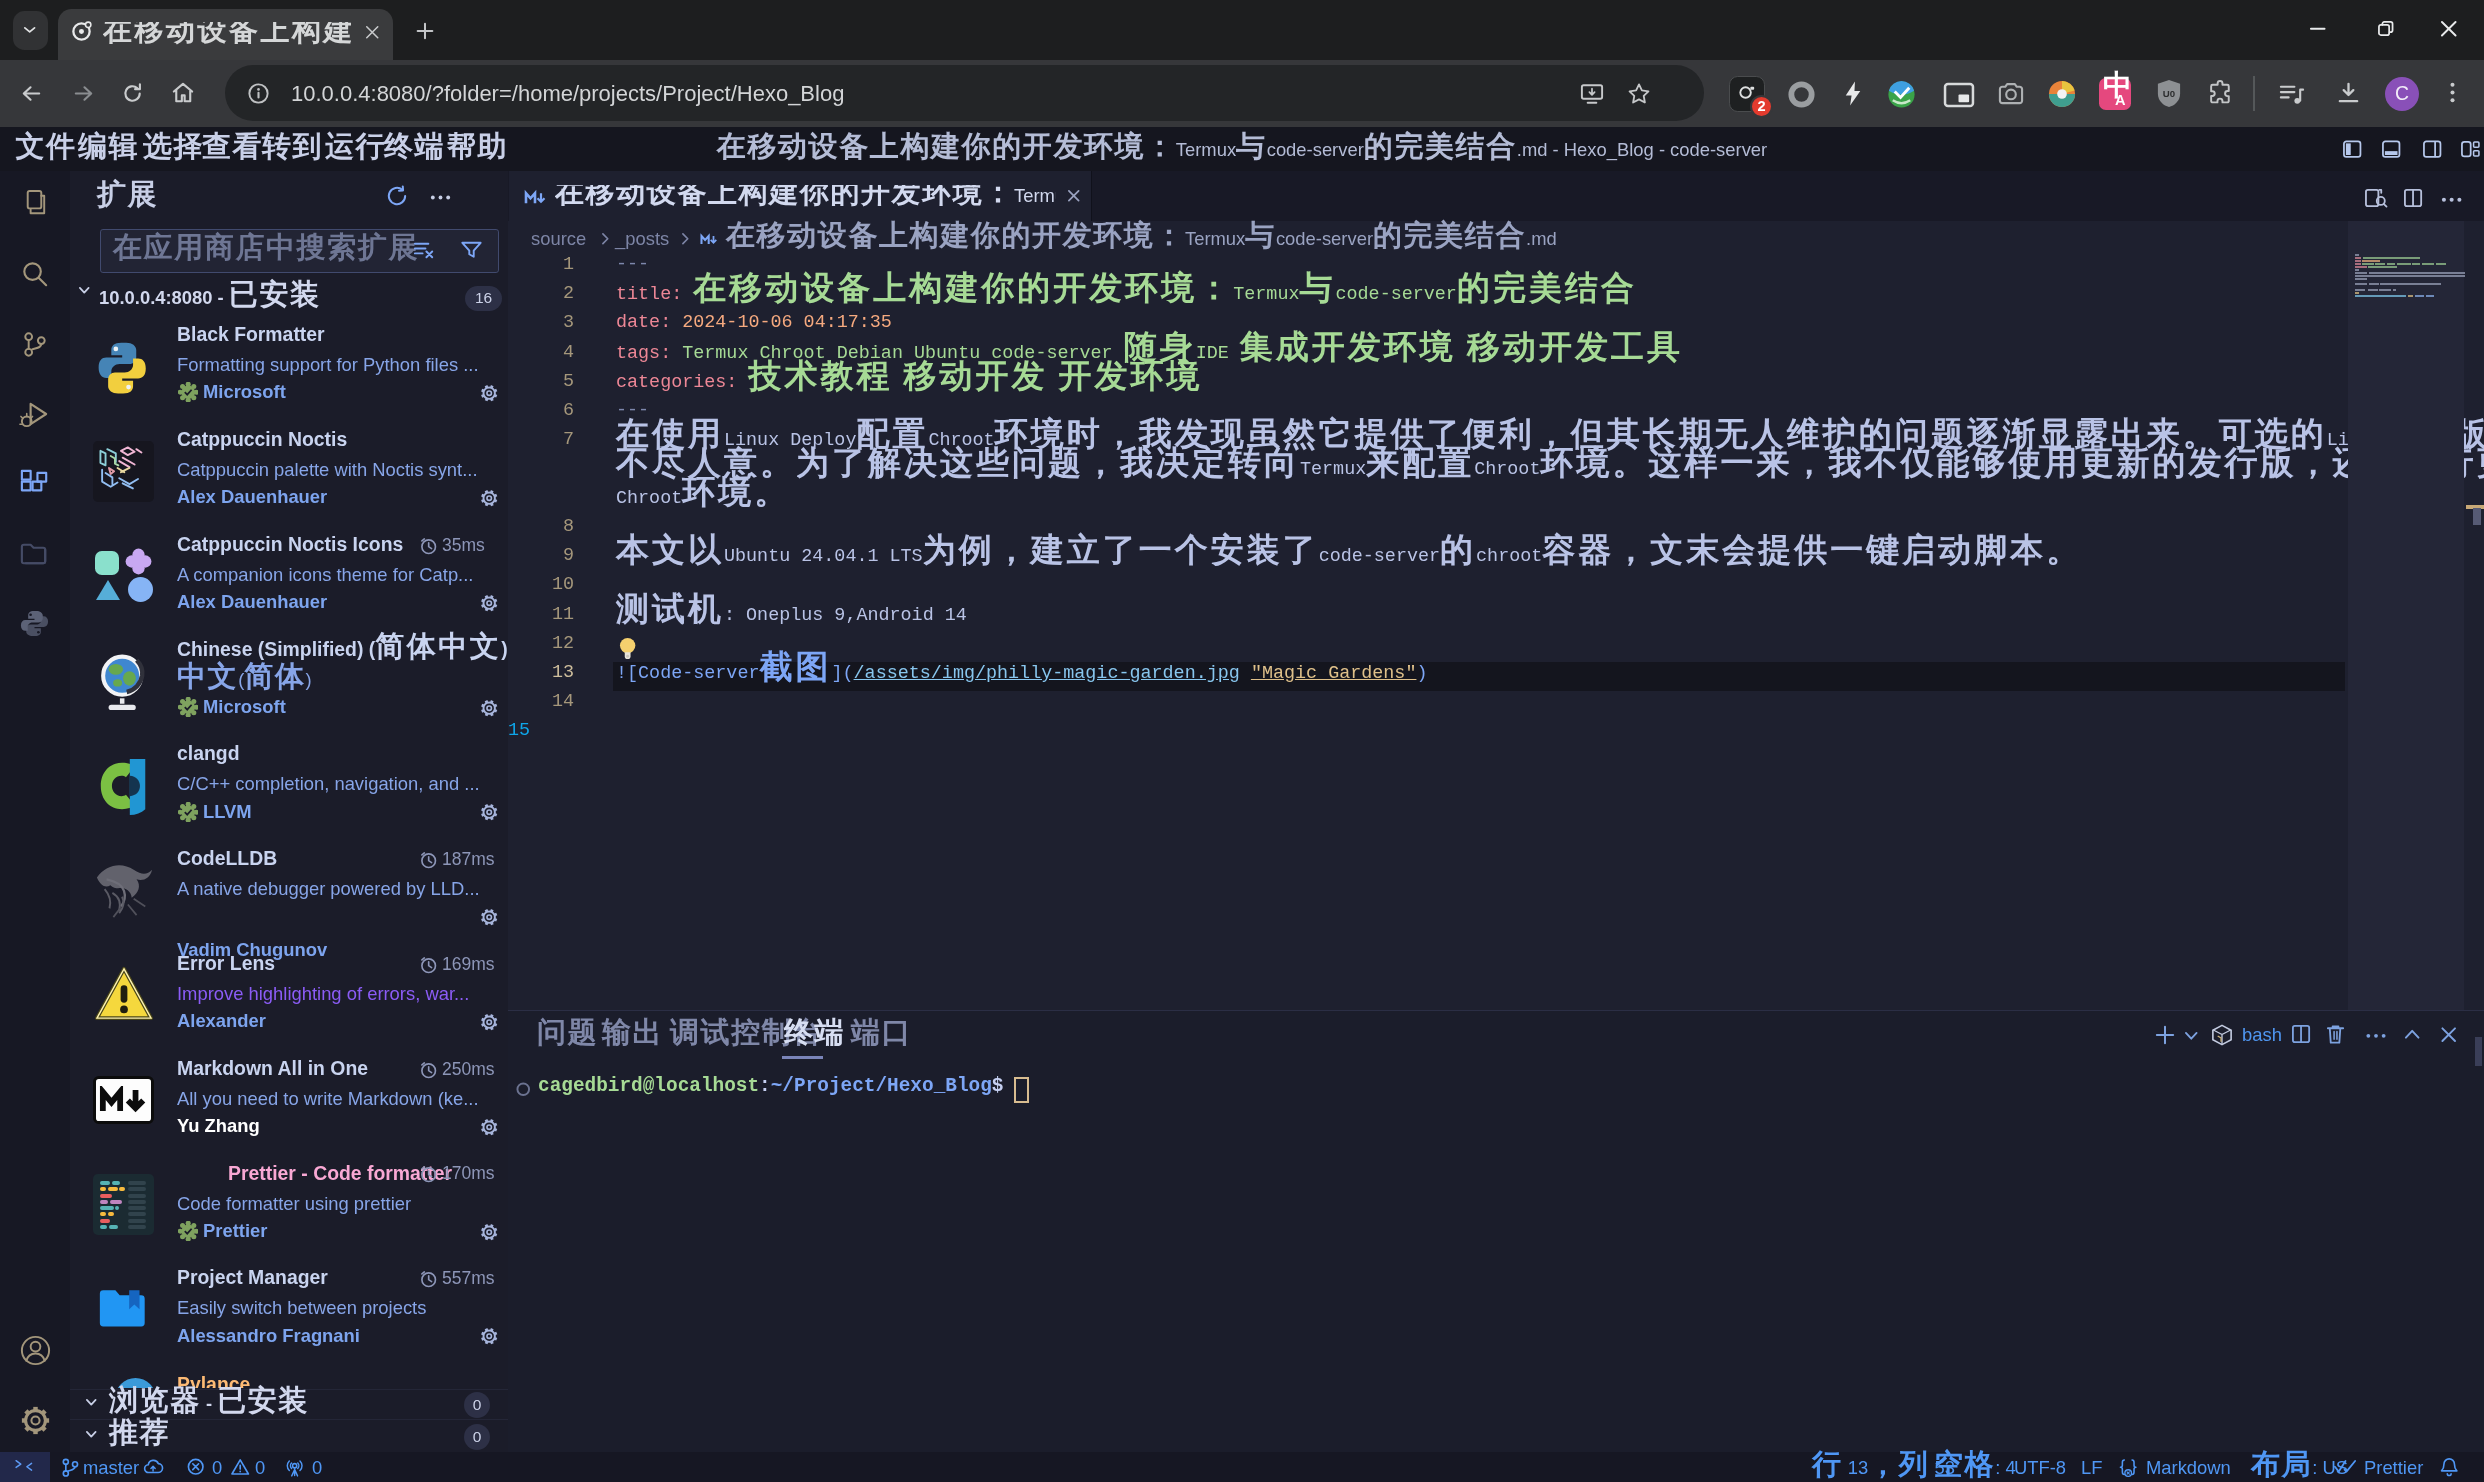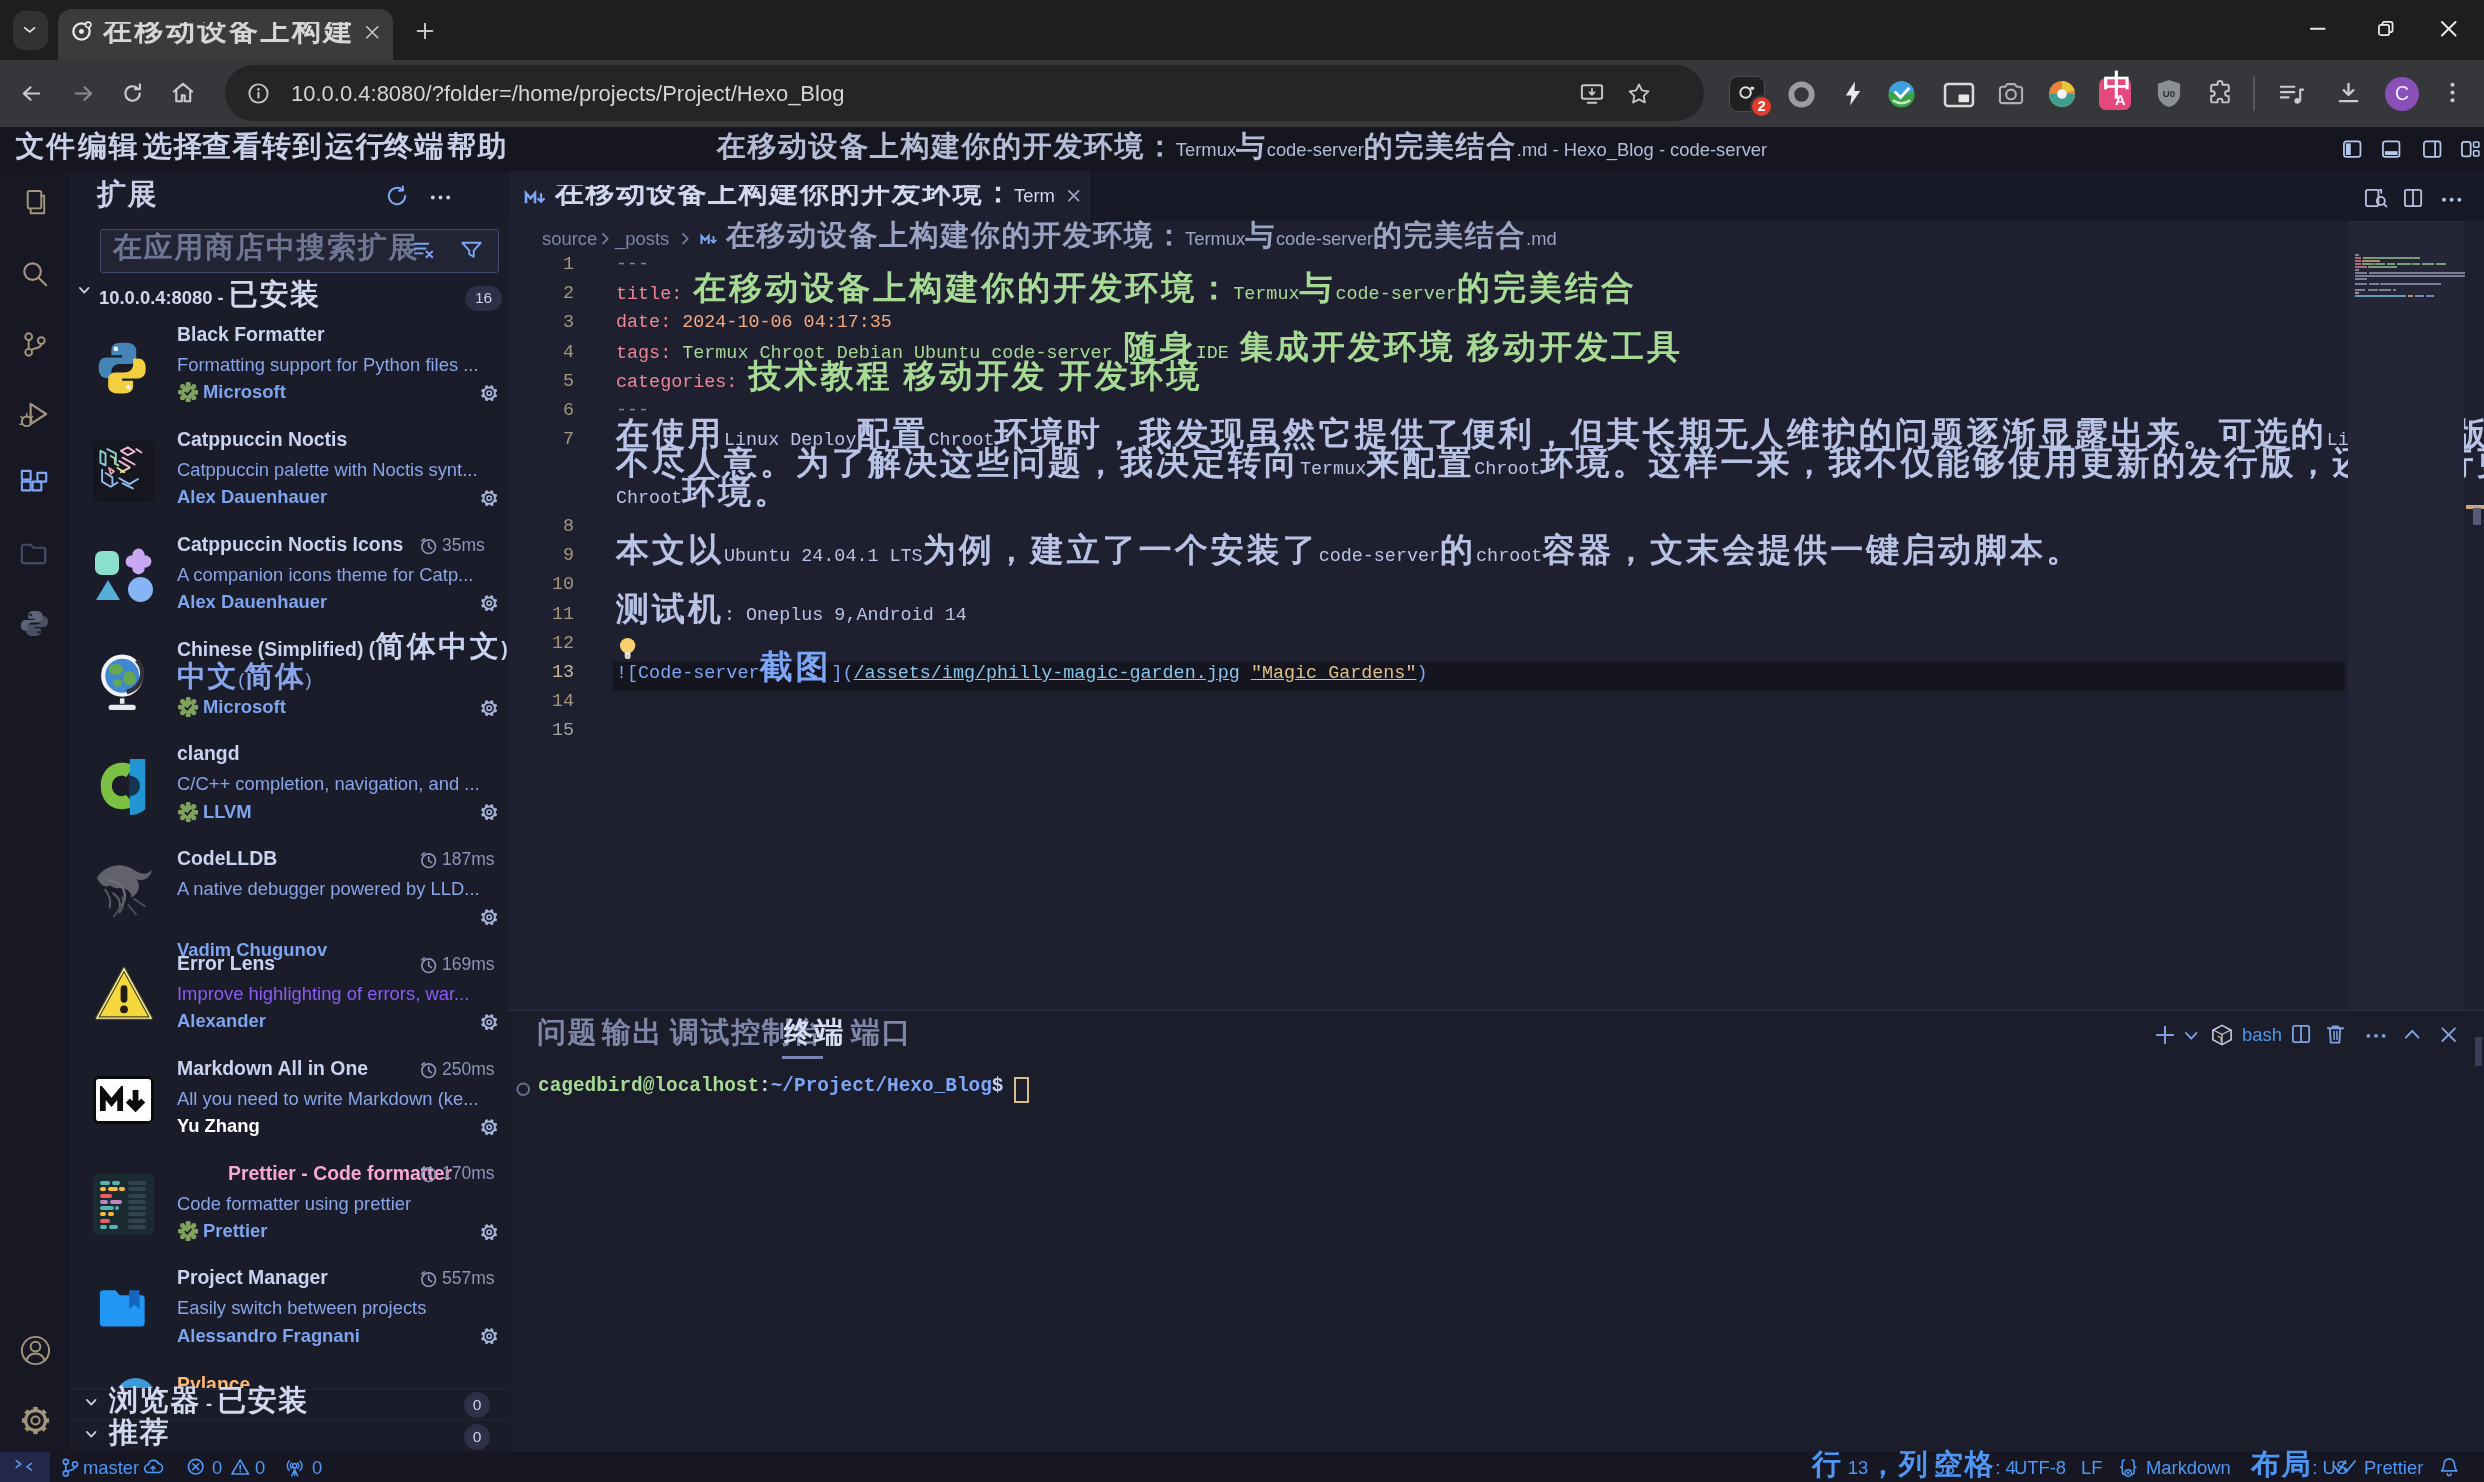--- a/index.html
+++ b/index.html
@@ -586,21 +586,21 @@
     </svg>
 <svg style="position:absolute;left:2403px;top:188px" width="22" height="22" viewBox="0 0 23 23" fill="none">
       <rect x="2" y="2" width="17" height="17" rx="2" stroke="#b7c0dc" stroke-width="1.9" stroke-linecap="round" stroke-linejoin="round"></rect>
       <path d="M10.5 2v17" stroke="#b7c0dc" stroke-width="1.9" stroke-linecap="round" stroke-linejoin="round"></path>
     </svg>
 <svg style="position:absolute;left:2441px;top:194px" width="21.3" height="11.6" viewBox="0 0 22 12" fill="none">
       <circle cx="3" cy="6" r="2.1" fill="#b7c0dc"></circle>
       <circle cx="11" cy="6" r="2.1" fill="#b7c0dc"></circle>
       <circle cx="19" cy="6" r="2.1" fill="#b7c0dc"></circle>
     </svg>
-<div style="position:absolute;left:531px;top:228px;font:400 18.4px 'Liberation Sans',sans-serif;color:#7d85a6;letter-spacing:0;white-space:pre;margin-left:11px;">source</div>
+<div style="position:absolute;left:531px;top:228px;font:400 18.4px 'Liberation Sans',sans-serif;color:#7d85a6;letter-spacing:0;white-space:pre;">source</div>
 <svg style="position:absolute;left:599px;top:231px" width="13.6" height="15.5" viewBox="0 0 14 16" fill="none">
       <polyline points="4,3 9,8 4,13" stroke="#7d85a6" stroke-width="1.7" stroke-linecap="round" stroke-linejoin="round"></polyline>
     </svg>
 <div style="position:absolute;left:615px;top:228px;font:400 18.4px 'Liberation Sans',sans-serif;color:#7d85a6;letter-spacing:0;white-space:pre;">_posts</div>
 <svg style="position:absolute;left:679px;top:231px" width="13.6" height="15.5" viewBox="0 0 14 16" fill="none">
       <polyline points="4,3 9,8 4,13" stroke="#7d85a6" stroke-width="1.7" stroke-linecap="round" stroke-linejoin="round"></polyline>
     </svg>
 <svg style="position:absolute;left:699px;top:232px" width="19.4" height="13.6" viewBox="0 0 24 17" fill="none">
       <path d="M3 15V5l4.5 5L12 5v10" stroke="#7da6f6" stroke-width="2.6" fill="none"></path>
       <path d="M18 5v8M14.5 10l3.5 3.5L21.5 10" stroke="#7da6f6" stroke-width="2.2" fill="none"></path>
@@ -613,21 +613,21 @@
 <div style="position:absolute;left:508px;top:342px;width:66px;height:29px;line-height:29px;text-align:right;font:400 18.4px 'Liberation Mono',monospace;color:#a5977b">4</div>
 <div style="position:absolute;left:508px;top:371px;width:66px;height:29px;line-height:29px;text-align:right;font:400 18.4px 'Liberation Mono',monospace;color:#a5977b">5</div>
 <div style="position:absolute;left:508px;top:400px;width:66px;height:29px;line-height:29px;text-align:right;font:400 18.4px 'Liberation Mono',monospace;color:#a5977b">6</div>
 <div style="position:absolute;left:508px;top:429px;width:66px;height:29px;line-height:29px;text-align:right;font:400 18.4px 'Liberation Mono',monospace;color:#a5977b">7</div>
 <div style="position:absolute;left:508px;top:516px;width:66px;height:29px;line-height:29px;text-align:right;font:400 18.4px 'Liberation Mono',monospace;color:#a5977b">8</div>
 <div style="position:absolute;left:508px;top:545px;width:66px;height:29px;line-height:29px;text-align:right;font:400 18.4px 'Liberation Mono',monospace;color:#a5977b">9</div>
 <div style="position:absolute;left:508px;top:574px;width:66px;height:29px;line-height:29px;text-align:right;font:400 18.4px 'Liberation Mono',monospace;color:#a5977b">10</div>
 <div style="position:absolute;left:508px;top:604px;width:66px;height:29px;line-height:29px;text-align:right;font:400 18.4px 'Liberation Mono',monospace;color:#a5977b">11</div>
 <div style="position:absolute;left:508px;top:633px;width:66px;height:29px;line-height:29px;text-align:right;font:400 18.4px 'Liberation Mono',monospace;color:#a5977b">12</div>
 <div style="position:absolute;left:508px;top:691px;width:66px;height:29px;line-height:29px;text-align:right;font:400 18.4px 'Liberation Mono',monospace;color:#a5977b">14</div>
-<div style="position:absolute;left:508px;top:720px;width:66px;height:29px;line-height:29px;text-align:right;font:400 18.4px 'Liberation Mono',monospace;color:#a3a3a3">15</div>
+<div style="position:absolute;left:508px;top:720px;width:66px;height:29px;line-height:29px;text-align:left;font:400 18.4px 'Liberation Mono',monospace;color:#0ea5e9">15</div>
 <div style="position:absolute;left:508px;top:662px;width:66px;height:29px;line-height:29px;text-align:right;font:400 18.4px 'Liberation Mono',monospace;color:#cdbd9c">13</div>
 <div style="position:absolute;left:616px;top:254px;height:29px;line-height:29px;font:400 18.4px 'Liberation Mono',monospace;white-space:pre"><span style="color:#7d87ac;">---</span></div>
 <div style="position:absolute;left:616px;top:283px;height:29px;line-height:29px;font:400 18.4px 'Liberation Mono',monospace;white-space:pre"><span style="color:#ed8796;">title:</span><span style="color:#a6da95;"> <span style="font-size:33px;line-height:16.5px;letter-spacing:3px;font-weight:700">在移动设备上构建你的开发环境：</span>Termux<span style="font-size:33px;line-height:16.5px;letter-spacing:3px;font-weight:700">与</span>code-server<span style="font-size:33px;line-height:16.5px;letter-spacing:3px;font-weight:700">的完美结合</span></span></div>
 <div style="position:absolute;left:616px;top:312px;height:29px;line-height:29px;font:400 18.4px 'Liberation Mono',monospace;white-space:pre"><span style="color:#ed8796;">date:</span><span style="color:#f5a97f;"> 2024-10-06 04:17:35</span></div>
 <div style="position:absolute;left:616px;top:342px;height:29px;line-height:29px;font:400 18.4px 'Liberation Mono',monospace;white-space:pre"><span style="color:#ed8796;">tags:</span><span style="color:#a6da95;"> Termux Chroot Debian Ubuntu code-server <span style="font-size:33px;line-height:16.5px;letter-spacing:3px;font-weight:700">随身</span>IDE <span style="font-size:33px;line-height:16.5px;letter-spacing:3px;font-weight:700">集成开发环境</span> <span style="font-size:33px;line-height:16.5px;letter-spacing:3px;font-weight:700">移动开发工具</span></span></div>
 <div style="position:absolute;left:616px;top:371px;height:29px;line-height:29px;font:400 18.4px 'Liberation Mono',monospace;white-space:pre"><span style="color:#ed8796;">categories:</span><span style="color:#a6da95;"> <span style="font-size:33px;line-height:16.5px;letter-spacing:3px;font-weight:700">技术教程</span> <span style="font-size:33px;line-height:16.5px;letter-spacing:3px;font-weight:700">移动开发</span> <span style="font-size:33px;line-height:16.5px;letter-spacing:3px;font-weight:700">开发环境</span></span></div>
 <div style="position:absolute;left:616px;top:400px;height:29px;line-height:29px;font:400 18.4px 'Liberation Mono',monospace;white-space:pre"><span style="color:#7d87ac;">---</span></div>
 <div style="position:absolute;left:616px;top:429px;height:29px;line-height:29px;font:400 18.4px 'Liberation Mono',monospace;white-space:pre"><span style="color:#b9c3e6;"><span style="font-size:33px;line-height:16.5px;letter-spacing:3px;font-weight:700">在使用</span>Linux Deploy<span style="font-size:33px;line-height:16.5px;letter-spacing:3px;font-weight:700">配置</span>Chroot<span style="font-size:33px;line-height:16.5px;letter-spacing:3px;font-weight:700">环境时，我发现虽然它提供了便利，但其长期无人维护的问题逐渐显露出来。可选的</span>Linux<span style="font-size:33px;line-height:16.5px;letter-spacing:3px;font-weight:700">发行版过于老旧，导致一些功能失效，且细节设置也</span></span></div>
 <div style="position:absolute;left:616px;top:458px;height:29px;line-height:29px;font:400 18.4px 'Liberation Mono',monospace;white-space:pre"><span style="color:#b9c3e6;"><span style="font-size:33px;line-height:16.5px;letter-spacing:3px;font-weight:700">不尽人意。为了解决这些问题，我决定转向</span>Termux<span style="font-size:33px;line-height:16.5px;letter-spacing:3px;font-weight:700">来配置</span>Chroot<span style="font-size:33px;line-height:16.5px;letter-spacing:3px;font-weight:700">环境。这样一来，我不仅能够使用更新的发行版，还能进行更加精细的设置，从而打造出一个更符合我需求的</span></span></div>
 <div style="position:absolute;left:616px;top:487px;height:29px;line-height:29px;font:400 18.4px 'Liberation Mono',monospace;white-space:pre"><span style="color:#b9c3e6;">Chroot<span style="font-size:33px;line-height:16.5px;letter-spacing:3px;font-weight:700">环境。</span></span></div>

